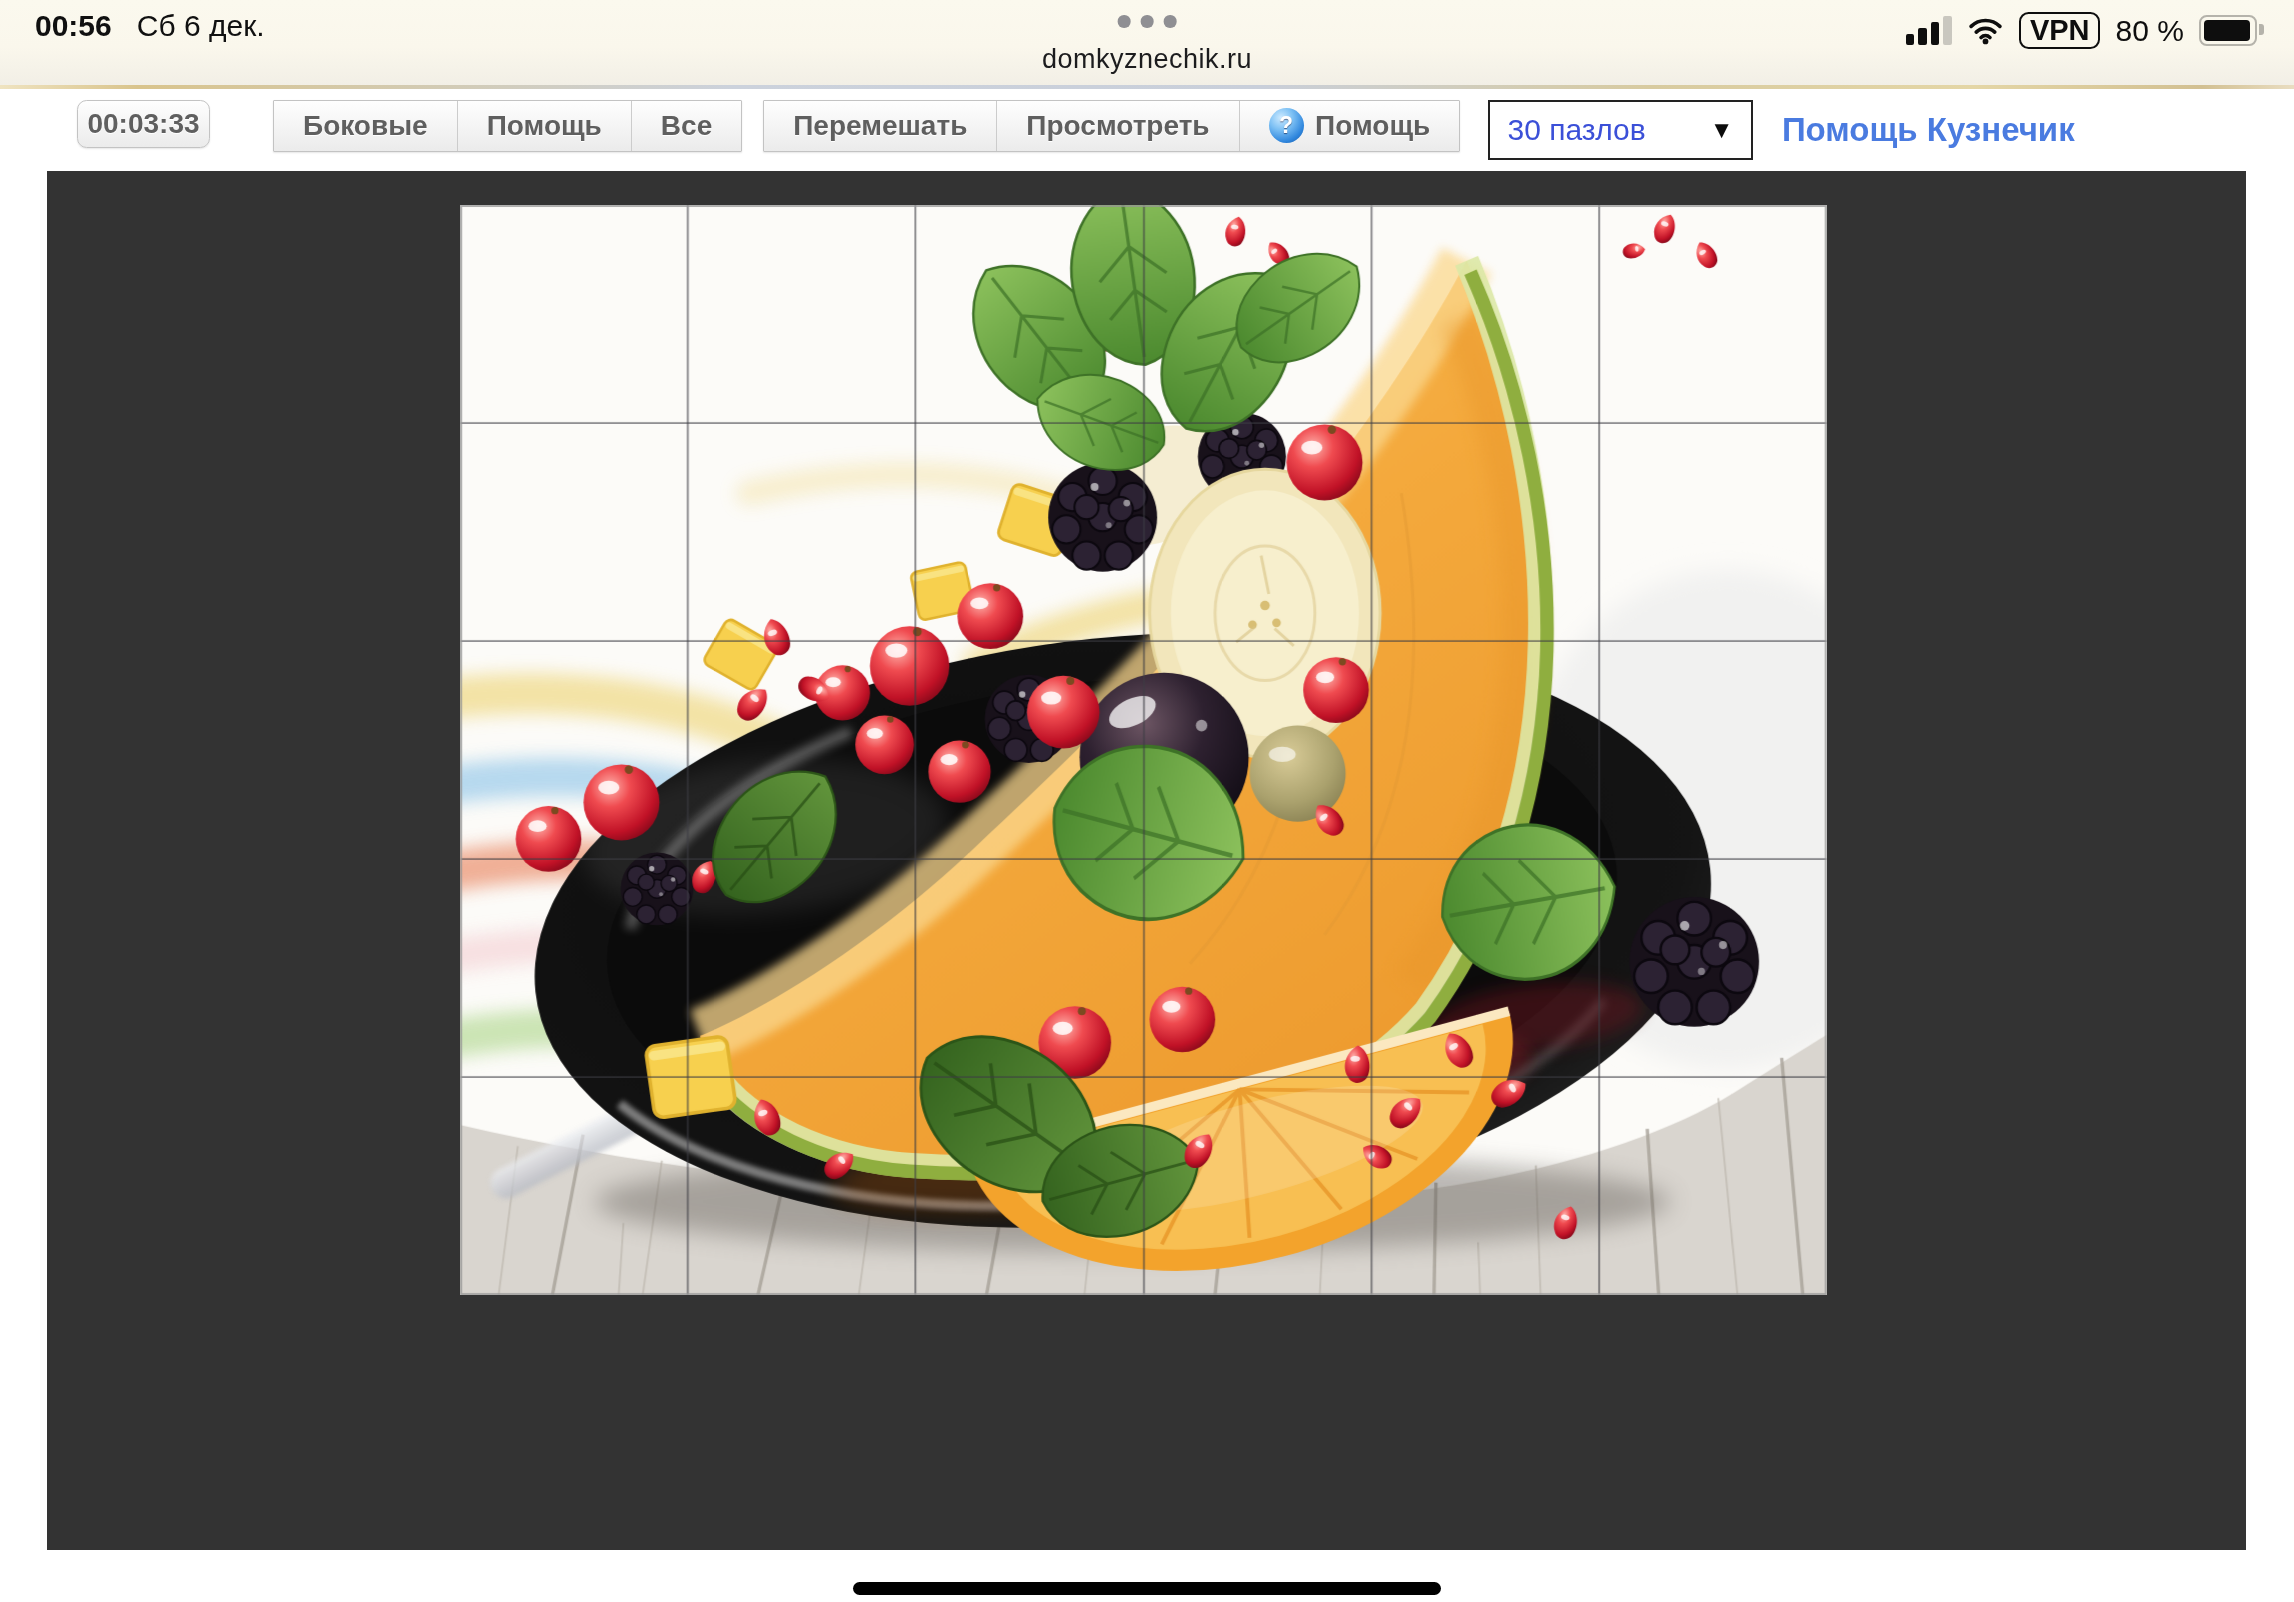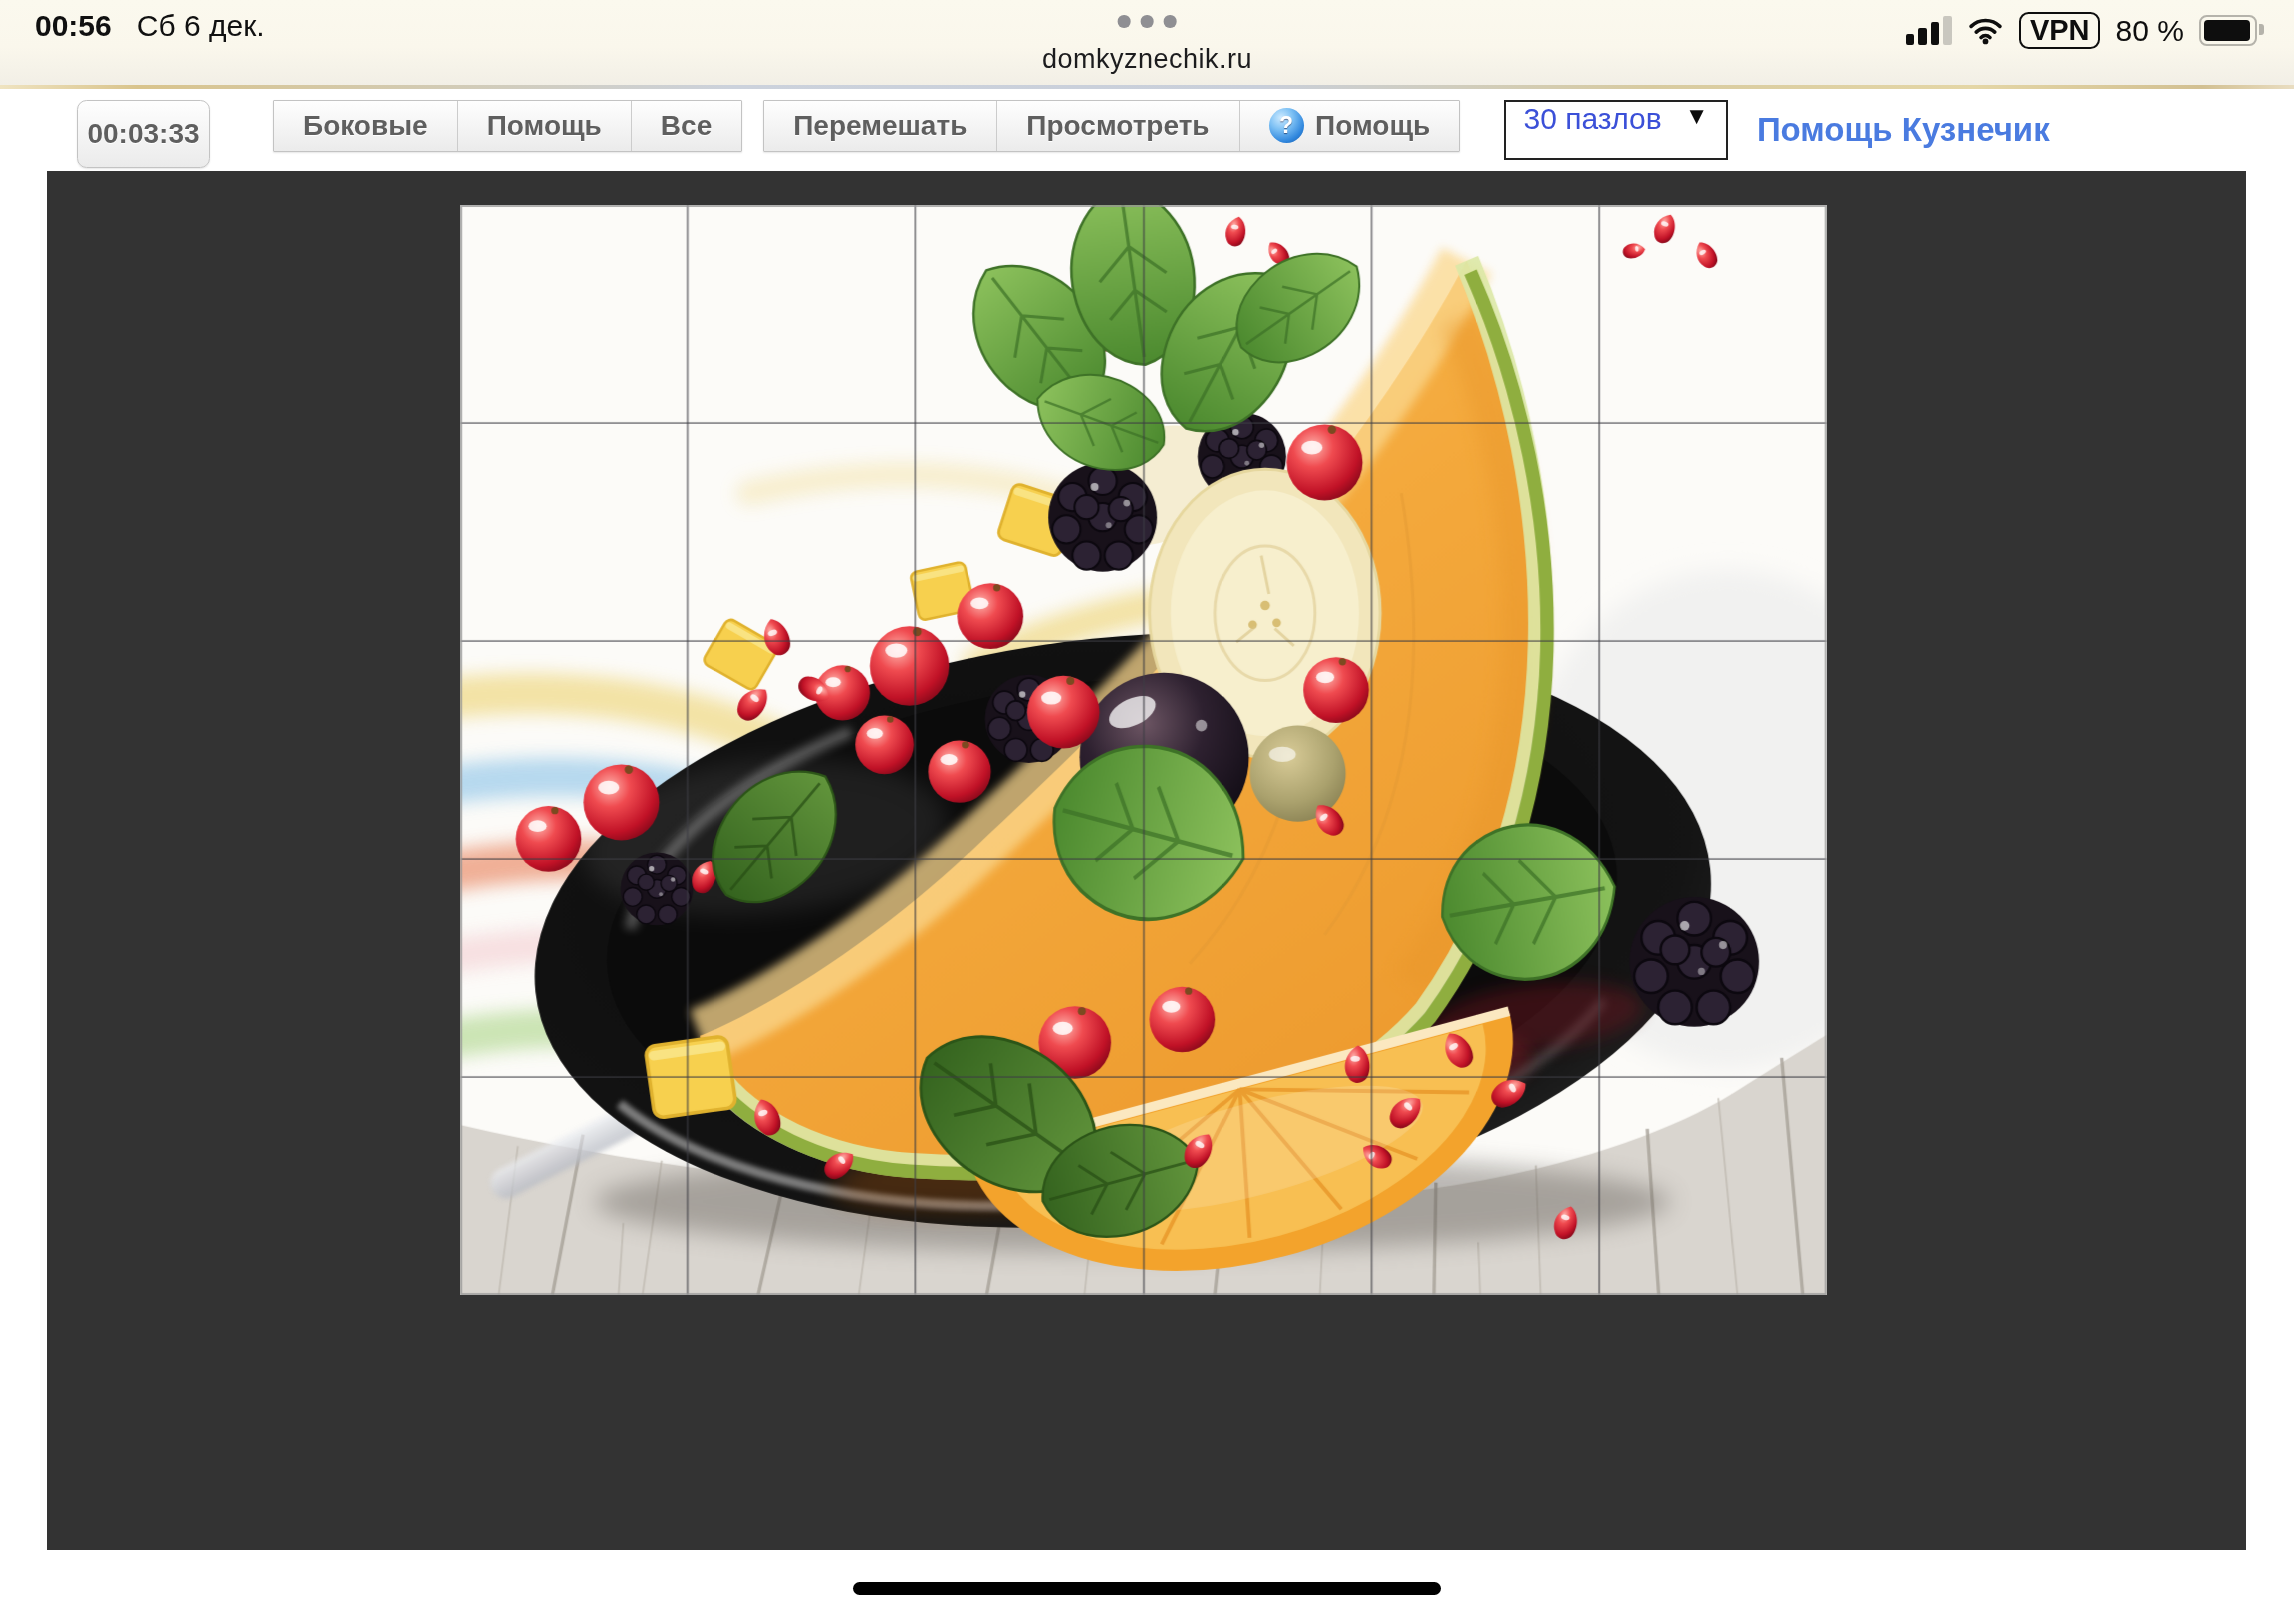--- a/index.html
+++ b/index.html
@@ -30,36 +30,36 @@
   .bat{position:relative;width:54px;height:27px;border:2.9px solid #b5b3ab;border-radius:7.7px;margin-right:7.7px;}
   .bat .fill{position:absolute;left:2.9px;top:2.9px;bottom:2.9px;width:84%;background:#0e0e0e;border-radius:3.8px;}
   .bat .nub{position:absolute;right:-8.6px;top:6.7px;width:4.8px;height:11.5px;background:#b5b3ab;border-radius:0 2.9px 2.9px 0;}
   .hairline{position:absolute;top:85px;left:0;width:2294px;height:4.8px;
     background:linear-gradient(90deg,#efe3c0 0%,#d9c48c 6%,#ccd2dc 32%,#c9cfda 55%,#d8cba0 72%,#e4d6a6 86%,#d2c092 96%,#e9ddc1 100%);}
   
   .toolbar{position:absolute;top:89px;left:0;width:2294px;height:82px;background:#ffffff;
     display:flex;align-items:flex-start;padding:10.6px 0 0 77px;box-sizing:border-box;}
   .btnbase{background:linear-gradient(180deg,#fefefe,#ebebeb);color:#5f5f5f;
     font-weight:bold;font-size:28px;text-shadow:0 1px 0 #ffffff;}
-  .btn{border:1.9px solid #c3c3c3;border-radius:9.6px;height:68px;box-sizing:border-box;
+  .btn{border:1.9px solid #c3c3c3;border-radius:9.6px;height:48px;box-sizing:border-box;
     display:flex;align-items:center;justify-content:center;box-shadow:0 1px 1.9px rgba(0,0,0,.10);}
   .timer{width:133px;}
   .group{display:flex;border:1.9px solid #c3c3c3;border-radius:1px;overflow:hidden;height:52px;
     box-sizing:border-box;box-shadow:0 1px 1.9px rgba(0,0,0,.10);}
   .seg{display:flex;align-items:center;justify-content:center;padding:0 29px;
     border-left:1.9px solid #cccccc;cursor:pointer;}
   .seg:first-child{border-left:none;}
   .g1{margin-left:63px;}
   .g2{margin-left:21px;justify-content:flex-end;}
   .help-ico{width:35px;height:35px;border-radius:50%;margin-right:11.5px;flex:0 0 auto;
     background:radial-gradient(circle at 34% 28%,#cdeaff 0%,#7cc0f4 35%,#2f86dd 70%,#16549f 100%);
     display:flex;align-items:center;justify-content:center;
     color:#ffffff;font-size:23px;font-weight:bold;text-shadow:0 1px 1px rgba(0,0,40,.5);}
-  .select{margin-left:44px;display:flex;align-items:flex-start;border:2.9px solid #222222;
-    background:#ffffff;height:60px;box-sizing:border-box;padding:0 17.3px;cursor:pointer;}
+  .select{margin-left:28px;display:flex;align-items:center;border:2.9px solid #222222;
+    background:#ffffff;height:60px;box-sizing:border-box;padding:0 17.3px;cursor:pointer;gap:41px;}
   .select-value{color:#3b50d8;font-size:30px;min-width:144px;}
   .caret{font-size:24px;color:#0c0c0c;margin-left:17.3px;}
   .forum{margin-left:29px;height:60px;display:flex;align-items:center;
     color:#4a7be0;font-weight:bold;font-size:33px;cursor:pointer;text-decoration:none;}
   
   .canvas{position:absolute;left:47px;top:171px;width:2199px;height:1379px;background:#333333;}
   .photo{position:absolute;left:413px;top:34px;width:1367px;height:1090px;}
   .photo svg{display:block;}
   
   .footer{position:absolute;left:0;top:1550px;width:2294px;height:53px;background:#ffffff;}

